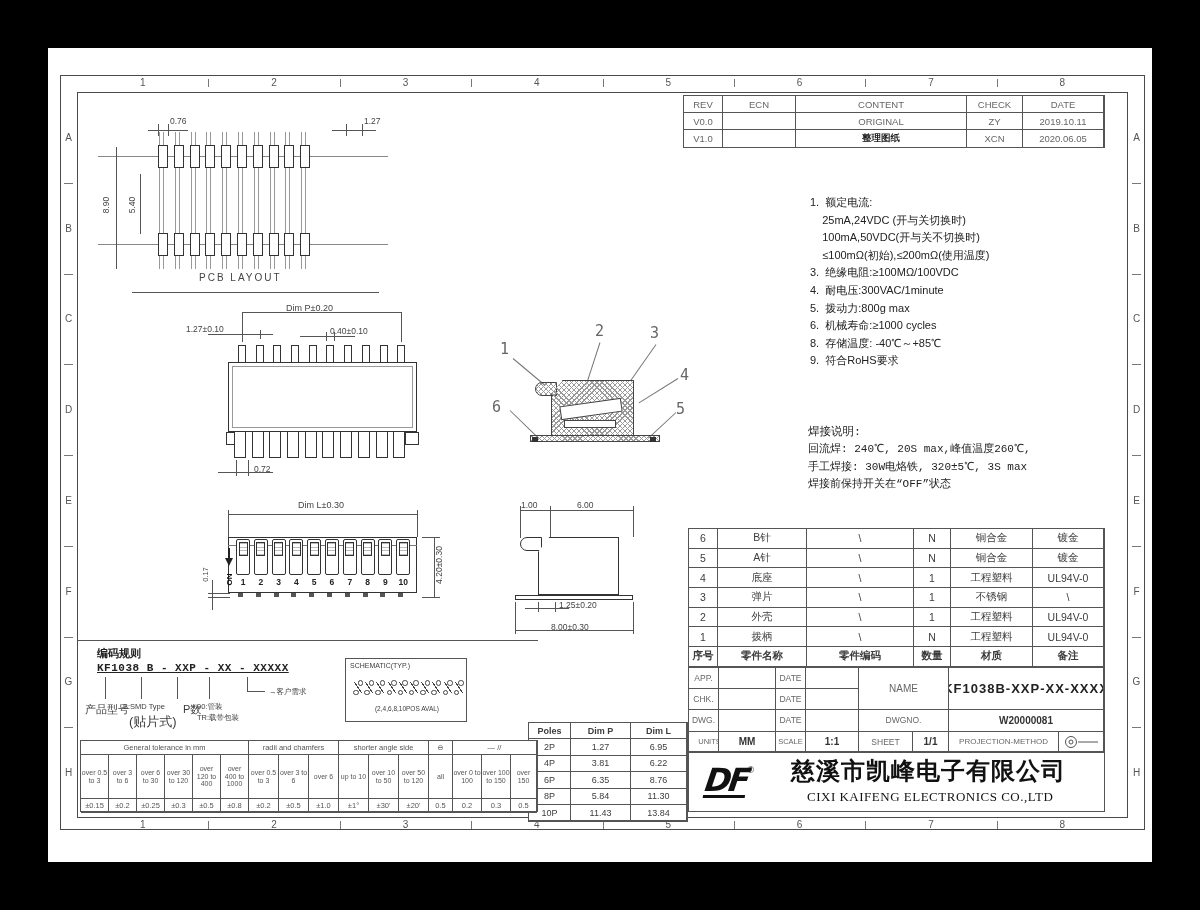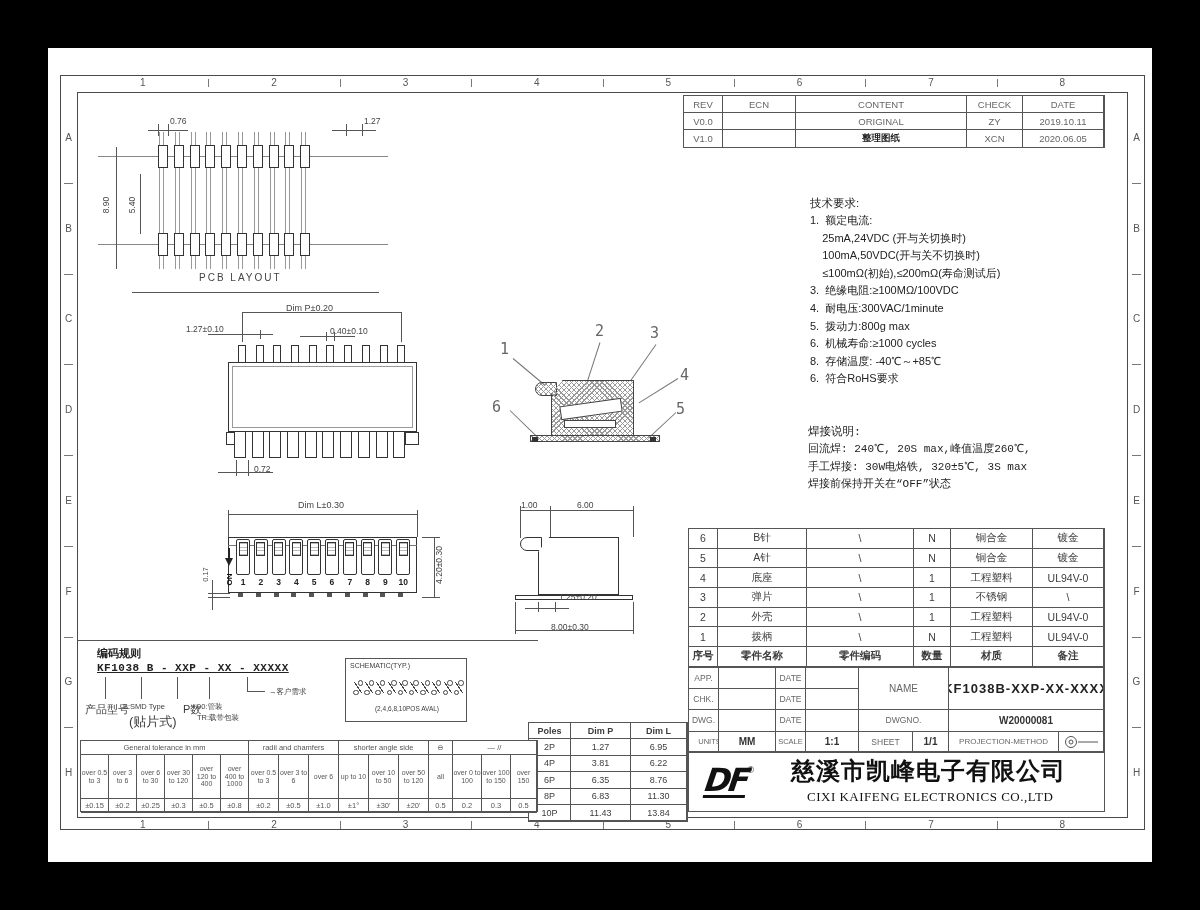--- a/index.html
+++ b/index.html
@@ -121,32 +121,31 @@
     <div class="c">ZY</div>
     <div class="c">2019.10.11</div>
     <div class="c">V1.0</div>
     <div class="c"></div>
     <div class="c bold" style="color:#222;">整理图纸</div>
     <div class="c">XCN</div>
     <div class="c">2020.06.05</div>
   </div>
 
   <div class="abs" style="left:762px;top:146px;width:310px;">
-    <div class="ttitle">技术要求:</div>
     <div>
         <div class="tline">1.  额定电流:</div>
         <div class="tline">    25mA,24VDC (开与关切换时)</div>
         <div class="tline">    100mA,50VDC(开与关不切换时)</div>
-        <div class="tline">    ≤100mΩ(初始),≤200mΩ(寿命测试后)</div>
+        <div class="tline">    ≤100mΩ(初始),≤200mΩ(使用温度)</div>
         <div class="tline">3.  绝缘电阻:≥100MΩ/100VDC</div>
         <div class="tline">4.  耐电压:300VAC/1minute</div>
         <div class="tline">5.  拨动力:800g max</div>
         <div class="tline">6.  机械寿命:≥1000 cycles</div>
         <div class="tline">8.  存储温度: -40℃～+85℃</div>
-        <div class="tline">6.  符合RoHS要求</div>
+        <div class="tline">9.  符合RoHS要求</div>
       </div>
   </div>
 
   <div class="abs" style="left:760px;top:375px;width:310px;font-family:Liberation Mono, monospace;">
     <div class="ttitle">焊接说明:</div>
     <div>
         <div class="tline">回流焊: 240℃, 20S max,峰值温度260℃,</div>
         <div class="tline">手工焊接: 30W电烙铁, 320±5℃, 3S max</div>
         <div class="tline">焊接前保持开关在“OFF”状态</div>
       </div>
@@ -249,21 +248,21 @@
       </div><div style="display:contents">
         <div class="c">4P</div>
         <div class="c">3.81</div>
         <div class="c">6.22</div>
       </div><div style="display:contents">
         <div class="c">6P</div>
         <div class="c">6.35</div>
         <div class="c">8.76</div>
       </div><div style="display:contents">
         <div class="c">8P</div>
-        <div class="c">6.83</div>
+        <div class="c">5.84</div>
         <div class="c">11.30</div>
       </div><div style="display:contents">
         <div class="c">10P</div>
         <div class="c">11.43</div>
         <div class="c">13.84</div>
       </div></div>
   </div>
 
   <div class="grid tol" style="left:32px;top:692px;width:458px;height:72px;grid-template-columns:28px 28px 28px 28px 28px 28px 30px 30px 30px 30px 30px 30px 24px 29px 29px 26px;grid-template-rows:14px 44px 14px;">
     <div class="c gh sp6">General tolerance in mm</div>
@@ -493,21 +492,21 @@
     <div class="ln" style="left:17px;top:8px;width:1px;height:32px;"></div>
     <div class="ln" style="left:47px;top:8px;width:1px;height:31px;"></div>
     <div class="ln" style="left:130px;top:8px;width:1px;height:31px;"></div>
     <div class="abs" style="left:17px;top:39px;width:22px;height:14px;border:1.3px solid #333;border-radius:7px 0 0 7px;background:#fff;"></div>
     <div class="abs" style="left:35px;top:39px;width:81px;height:58px;border:1.3px solid #333;background:#fff;
          clip-path:polygon(0% 26%,14% 0%,100% 0%,100% 100%,0% 100%);"></div>
     <div class="abs" style="left:12px;top:97px;width:118px;height:5px;border:1px solid #333;background:#fff;"></div>
     <div class="ln" style="left:35px;top:104px;width:1px;height:10px;"></div>
     <div class="ln" style="left:52px;top:104px;width:1px;height:10px;"></div>
     <div class="ln" style="left:22px;top:110px;width:44px;height:1px;"></div>
-    <div class="dim" style="left:56px;top:94px;">1.25±0.20</div>
+    <div class="dim" style="left:56px;top:102px;">1.25±0.20</div>
     <div class="ln" style="left:12px;top:104px;width:1px;height:32px;"></div>
     <div class="ln" style="left:130px;top:104px;width:1px;height:32px;"></div>
     <div class="ln" style="left:12px;top:132px;width:118px;height:1px;"></div>
     <div class="dim" style="left:48px;top:124px;">8.00±0.30</div>
   </div>
 
   <div class="abs" style="left:440px;top:270px;width:260px;height:140px;">
     <div class="callout" style="left:12px;top:22px;">1</div>
     <div class="callout" style="left:107px;top:4px;">2</div>
     <div class="callout" style="left:162px;top:6px;">3</div>

